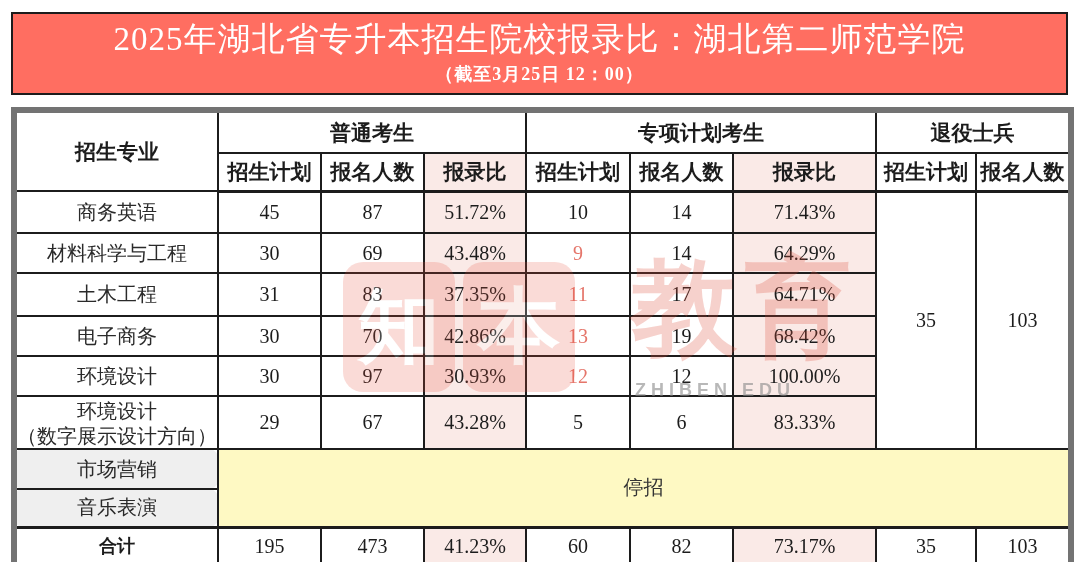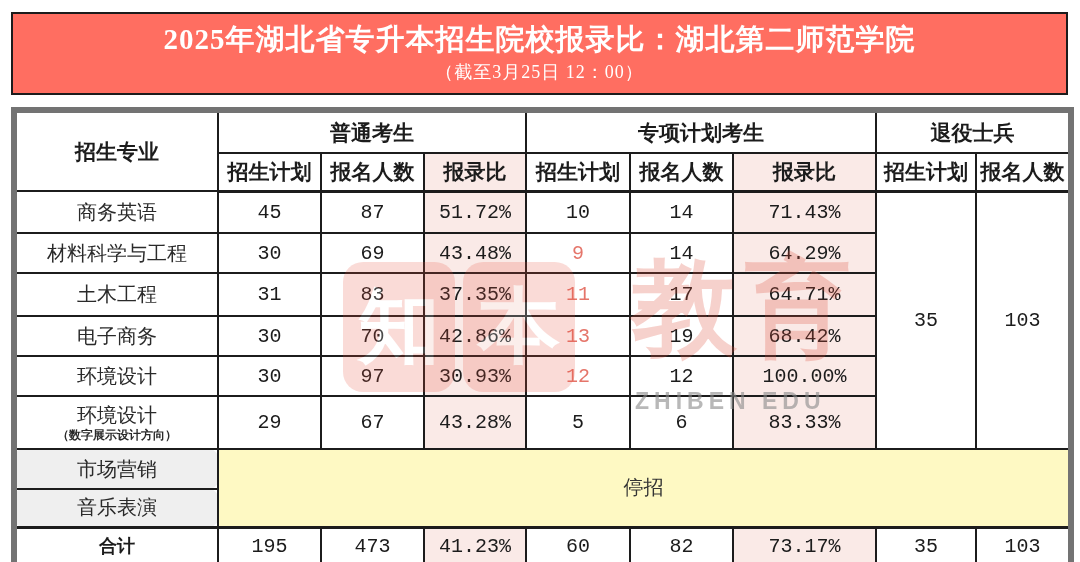--- a/index.html
+++ b/index.html
@@ -8,76 +8,76 @@
     font-family:"Liberation Sans",sans-serif;color:#1c1c1c;
   }
   
   .banner{
     position:absolute;left:11px;top:12px;width:1057px;height:83px;
     box-sizing:border-box;background:#ff6e61;border:2px solid #1c1c1c;
     display:flex;flex-direction:column;align-items:center;justify-content:center;
     color:#ffffff;text-align:center;
   }
   .banner .title{
-    font-family:"Liberation Serif",serif;font-weight:bold;font-size:29px;
+    font-family:"Liberation Serif",serif;font-weight:normal;font-size:33px;
     letter-spacing:1px;line-height:1.15;
   }
   .banner .subtitle{
-    font-family:"Liberation Serif",serif;font-weight:normal;font-size:18px;
+    font-family:"Liberation Serif",serif;font-weight:bold;font-size:18px;
     margin-top:4px;letter-spacing:1px;text-align:right;
   }
   
   table.report{
     position:absolute;left:11px;top:107px;width:1057px;
     border-collapse:collapse;table-layout:fixed;
     border:6px solid #737373;
   }
   table.report td{
     border:2px solid #1c1c1c;text-align:center;vertical-align:middle;
     padding:0;font-size:20px;overflow:hidden;
   }
   tr.h1 td,tr.h2 td{
     font-family:"Liberation Serif",serif;font-weight:bold;font-size:21px;
   }
   tr.h2 td{border-bottom:3px solid #1c1c1c;}
   td.name{
     font-family:"Liberation Serif",serif;font-size:19px;color:#2a2a2a;
   }
-  td.num{font-family:Liberation Mono, monospace;font-size:20px;}
+  td.num{font-family:Liberation Serif, serif;font-size:20px;}
   td.pink{background:#faeae7;}
   td.gray{background:#efefef;border-radius:9px;}
   td.red{color:#e5756a;}
   td.stop{
     background:#fef9c3;font-family:"Liberation Serif",serif;font-size:20px;color:#333;
   }
   tr.total td{border-top:3px solid #1c1c1c;}
   tr.total td.label{
     font-family:"Liberation Serif",serif;font-weight:bold;font-size:18px;
   }
-  .sub-line{font-size:12px;line-height:1.2;display:block;font-weight:bold;}
+  .sub-line{font-size:20px;line-height:1.2;display:block;}
   .main-line{display:block;line-height:1.3;}
   
   .watermark{
     position:absolute;left:335px;top:240px;width:530px;height:190px;
     pointer-events:none;
   }
   .wm-icon{
     position:absolute;width:112px;height:130px;background:#e8503e;
     border-radius:20px;opacity:0.20;display:flex;align-items:center;justify-content:center;
     color:#ffffff;font-size:82px;font-family:"Liberation Serif",serif;font-weight:bold;
   }
   .wm-icon.i1{left:8px;top:22px;}
   .wm-icon.i2{left:128px;top:22px;}
   .wm-cn{
     position:absolute;left:296px;top:16px;font-size:106px;line-height:1;
     font-family:"Liberation Serif",serif;font-weight:bold;color:#dd4c38;
     opacity:0.25;letter-spacing:8px;white-space:nowrap;
   }
   .wm-en{
-    position:absolute;left:300px;top:148px;font-size:23px;color:#8a8a8a;
+    position:absolute;left:300px;top:140px;font-size:18px;color:#8a8a8a;
     opacity:0.6;letter-spacing:5px;font-weight:bold;white-space:nowrap;
   }
 </style>
 </head>
 <body>
 
 <div class="banner">
   <div class="title">2025年湖北省专升本招生院校报录比：湖北第二师范学院</div>
   <div class="subtitle">（截至3月25日  12：00）</div>
 </div>

